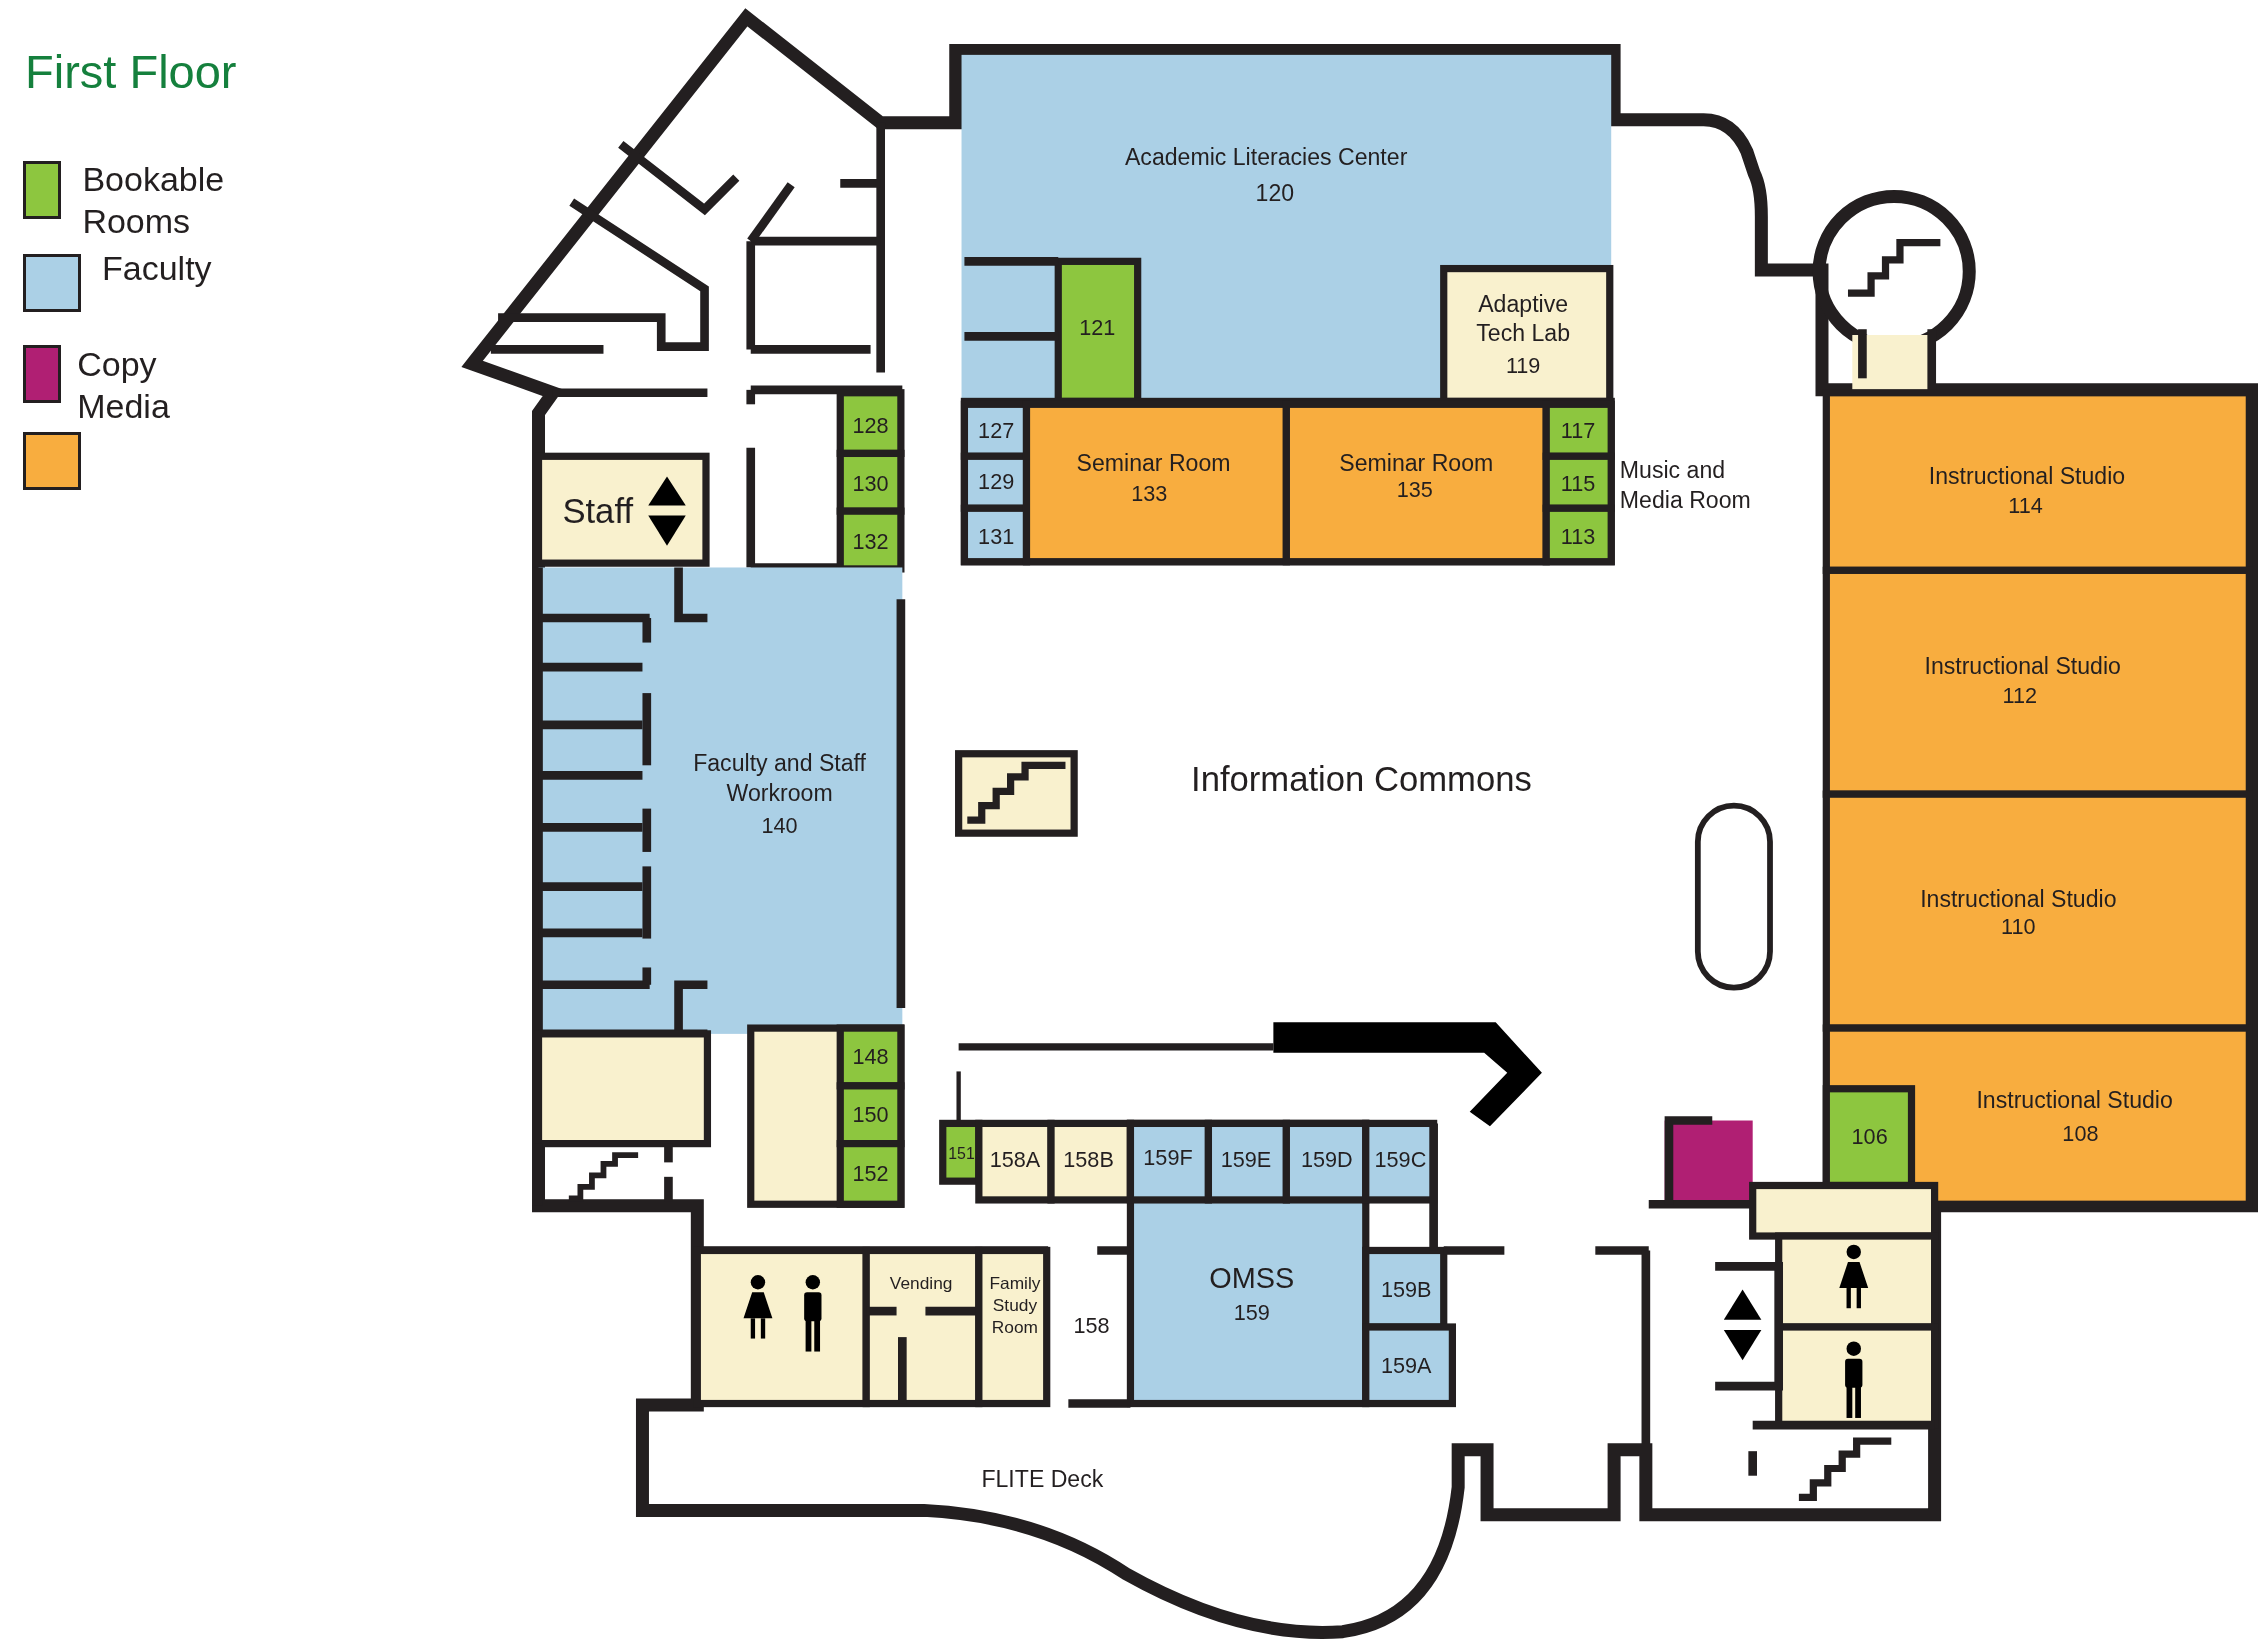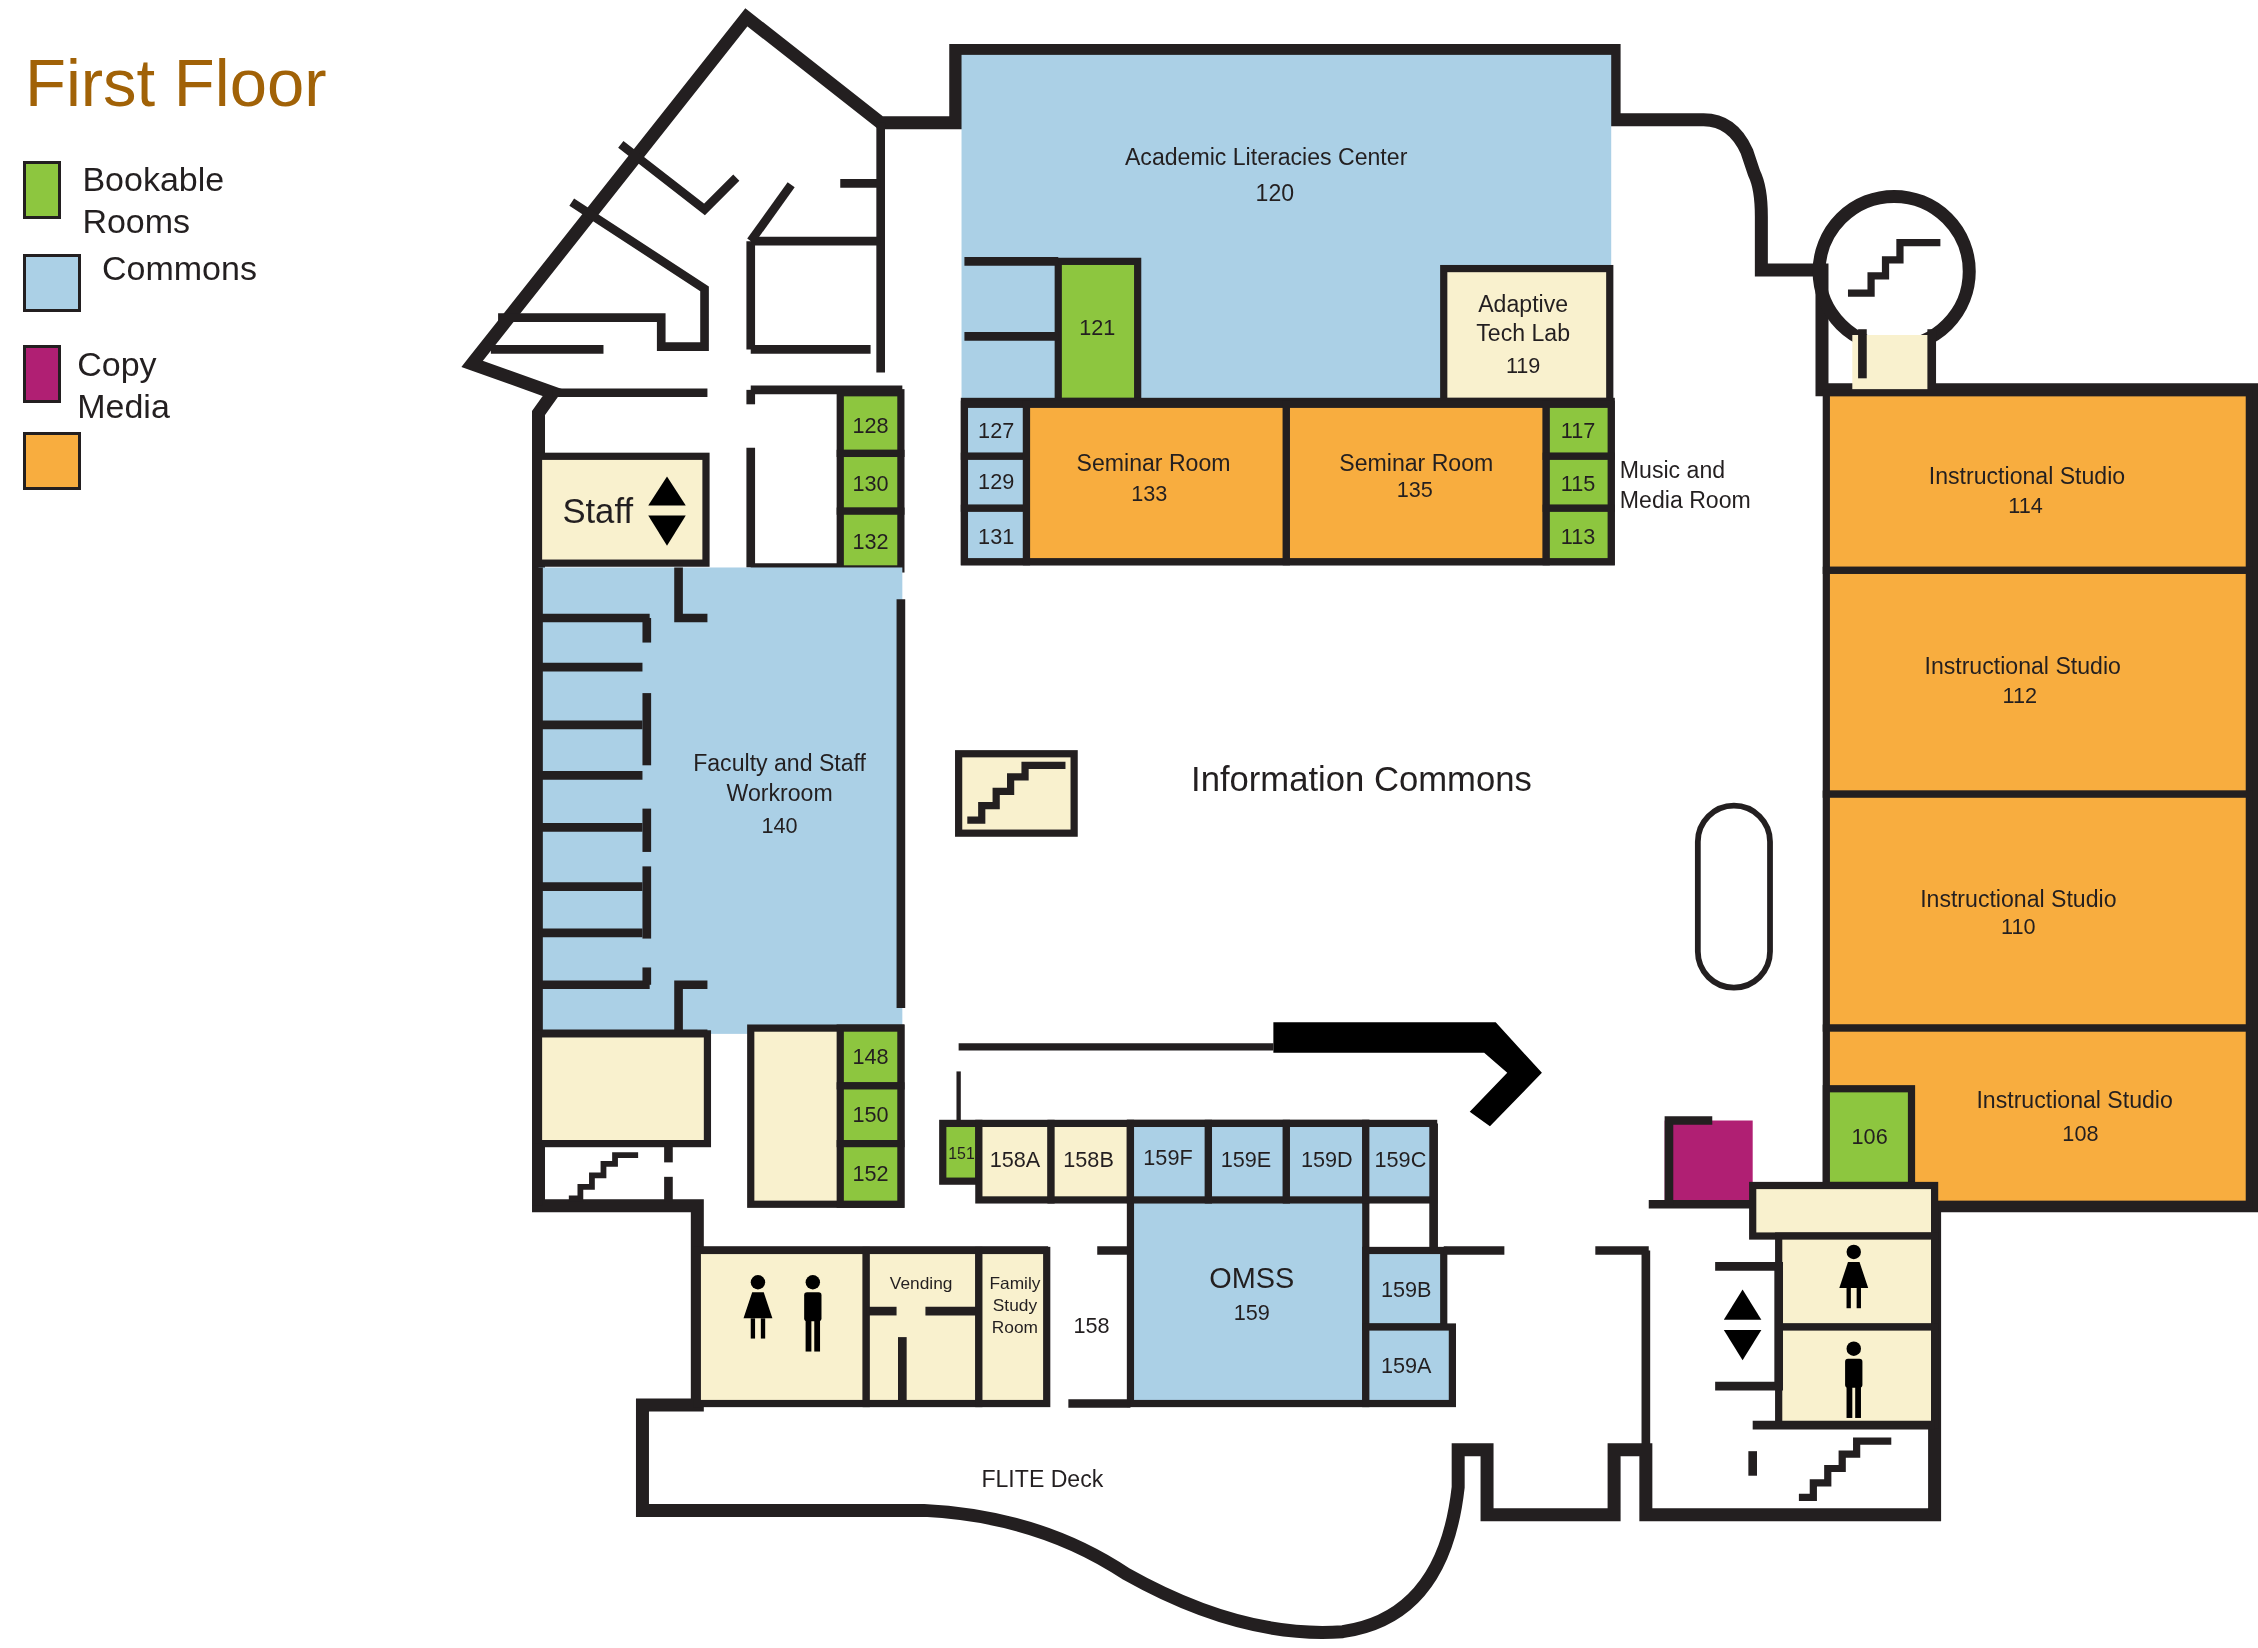--- a/index.html
+++ b/index.html
@@ -1,20 +1,20 @@
 <!DOCTYPE html>
 <html style="font-size:14px"><head>
 <meta charset="utf-8">
 <style>
   html, body { margin: 0; padding: 0; background: #ffffff; }
   body { width: 2258px; height: 1649px; position: relative; overflow: hidden;
          font-family: "Liberation Sans", "DejaVu Sans", sans-serif; color: #231f20; }
   #plan { position: absolute; left: 0; top: 0; width: 2258px; height: 1649px; }
   .legend { position: absolute; left: 0; top: 0; }
-  .title { position: absolute; left: 25px; top: 44px; font-size: 67px; color: #a16207; white-space: nowrap; }
+  .title { position: absolute; left: 25px; top: 44px; font-size: 47px; color: #15803d; white-space: nowrap; }
   .legend-item { position: absolute; left: 23px; display: flex; align-items: flex-start; }
   .swatch { width: 58px; height: 58px; border: 3.5px solid #231f20; box-sizing: border-box; }
   .legend-label { margin-left: 21px; font-size: 34px; line-height: 42px; white-space: pre-line; color: #231f20; }
   .lbl { font-family: "Liberation Sans", "DejaVu Sans", sans-serif; fill: #231f20; }
   .fill-cream { fill: #f9f1ce; }
   .wall { stroke: #231f20; stroke-width: 6; fill: none; stroke-linecap: butt; }
   .wall-thick { stroke: #231f20; stroke-width: 9; fill: none; stroke-linejoin: miter; }
   .room { stroke: #231f20; stroke-width: 5; }
 </style>
 </head>
@@ -277,21 +277,21 @@
 </svg>
 
 <div class="legend">
   <div class="title">First Floor</div>
   <div class="legend-item" style="top:161px">
     <div class="swatch" style="background:#8dc63f"></div>
     <div class="legend-label" style="margin-top:-3.5px">Bookable Rooms</div>
   </div>
   <div class="legend-item" style="top:254px">
     <div class="swatch" style="background:#abd0e6"></div>
-    <div class="legend-label" style="margin-top:-7px">Commons</div>
+    <div class="legend-label" style="margin-top:-7px">Faculty</div>
   </div>
   <div class="legend-item" style="top:345px">
     <div class="swatch" style="background:#b01f73"></div>
     <div class="legend-label" style="margin-left:16px;margin-top:-1.8px">Copy Media</div>
   </div>
   <div class="legend-item" style="top:432px">
     <div class="swatch" style="background:#f8ad3f"></div>
   </div>
 </div>
 

